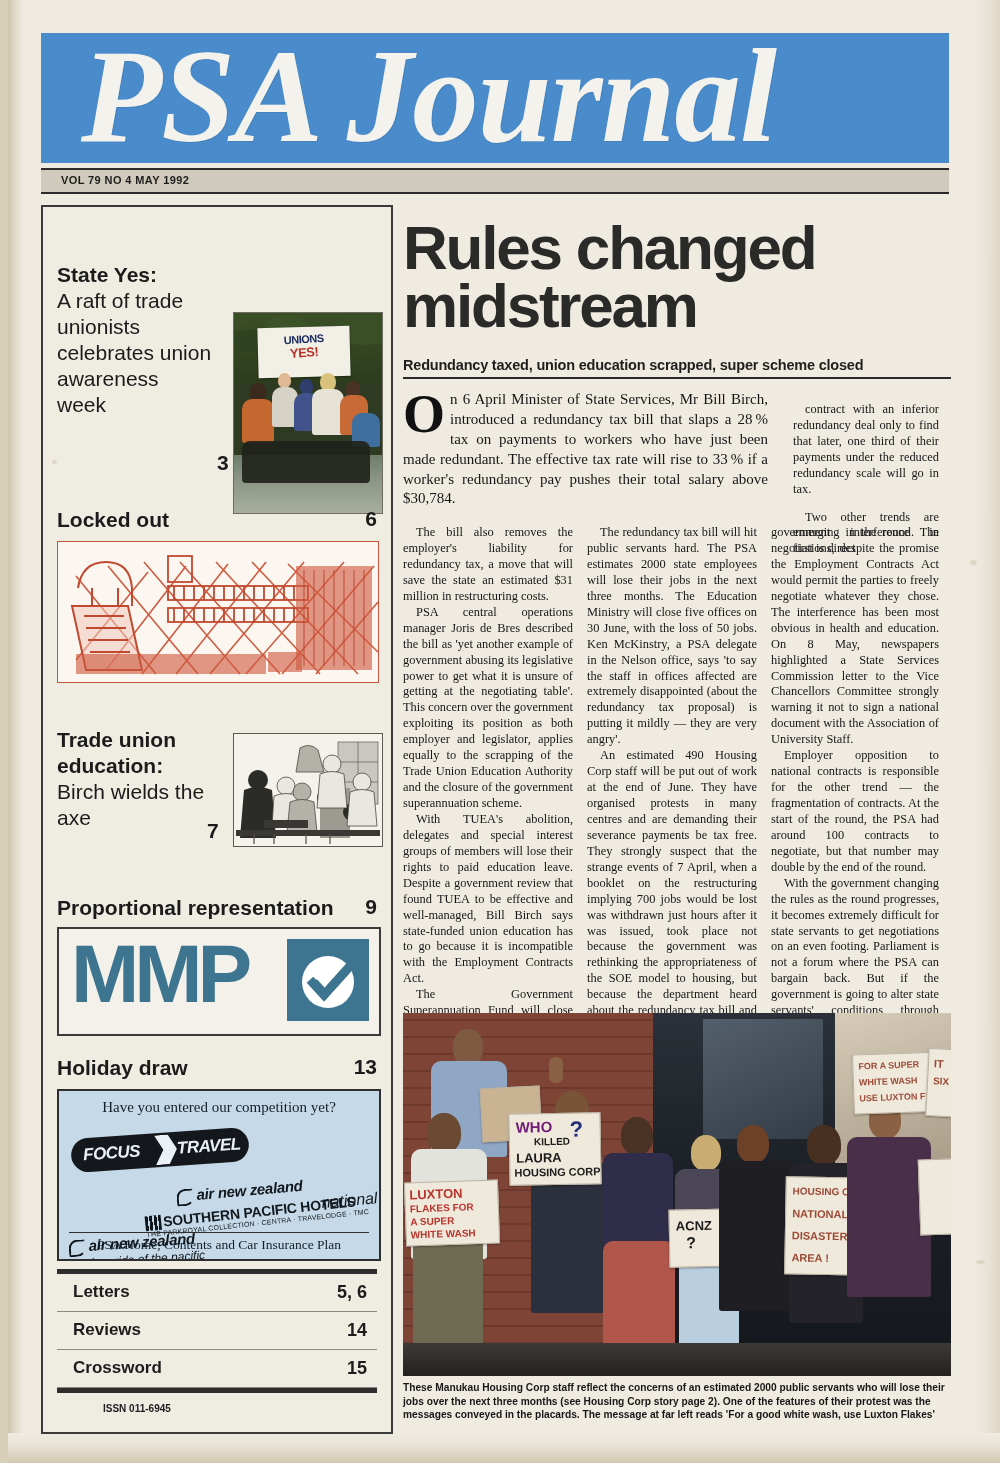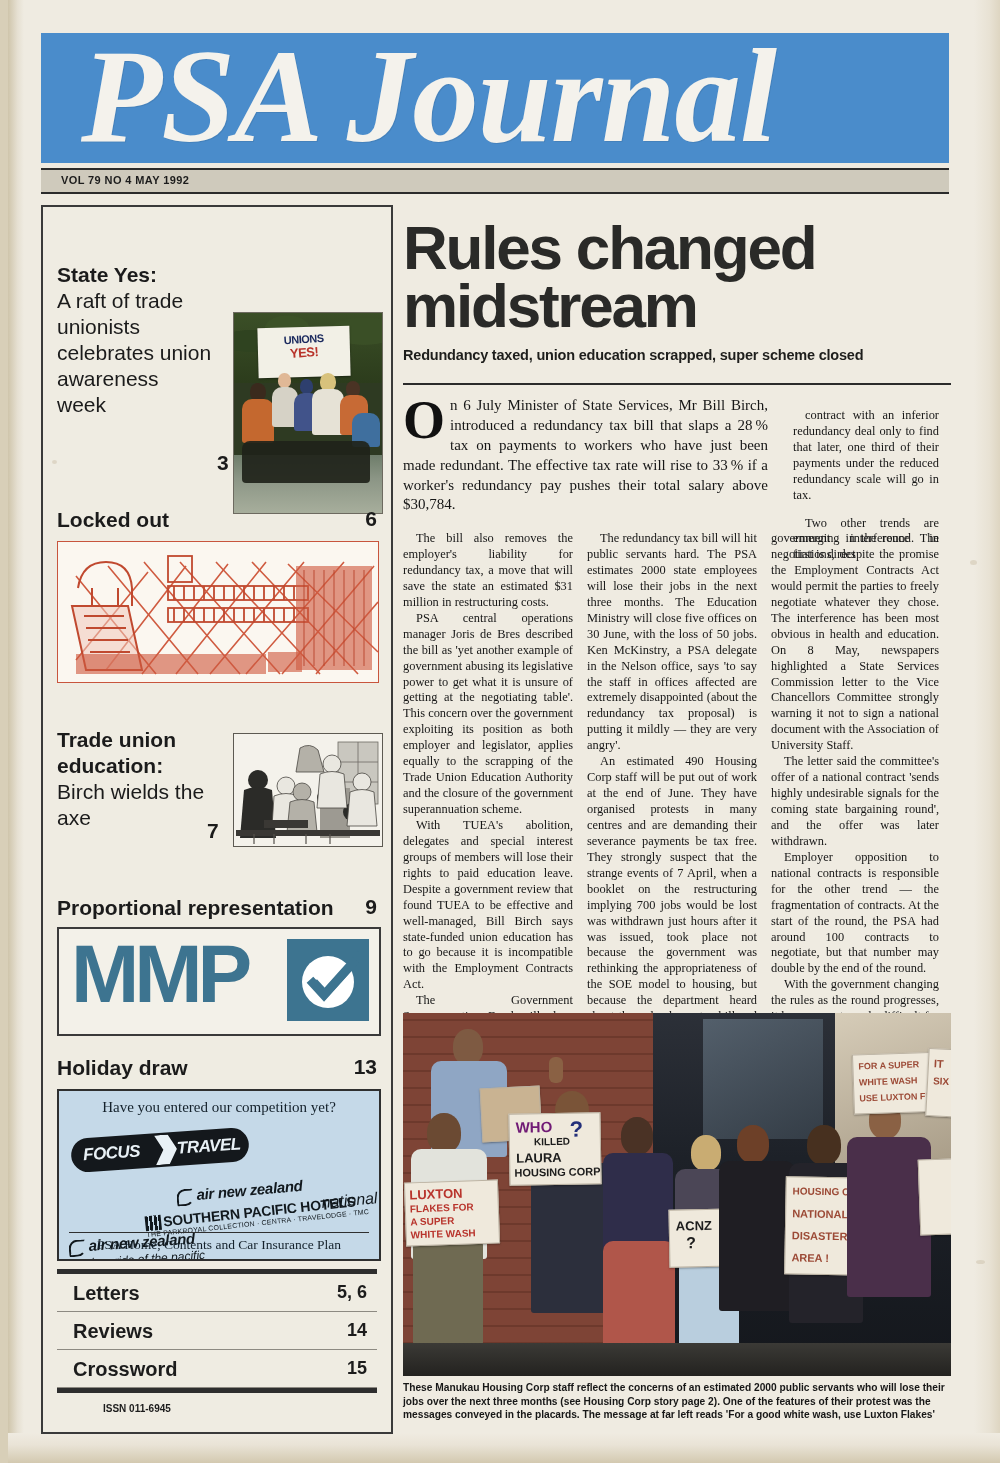--- a/index.html
+++ b/index.html
@@ -175,32 +175,32 @@
   }
   .ad-rule{position:absolute;left:10px;bottom:26px;width:300px;height:1px;background:#2f2f2f;}
 
   
   .toc{position:absolute;left:14px;top:1062px;width:320px;}
   .toc-rule-thick{height:5px;background:#2e2e2e;}
   .toc-row{
     position:relative;height:37px;border-bottom:1px solid #8d8a82;
   }
   .toc-row:last-of-type{border-bottom:none;}
-  .toc-label{position:absolute;left:16px;top:8px;font-size:20px;font-weight:bold;color:#1c1c1c;}
+  .toc-label{position:absolute;left:16px;top:8px;font-size:17px;font-weight:bold;color:#1c1c1c;}
   .toc-pg{position:absolute;right:10px;top:8px;font-size:18px;font-weight:bold;color:#1c1c1c;}
   .issn{position:absolute;left:2px;top:1196px;font-size:10px;font-weight:bold;color:#1c1c1c;padding-left:44px;}
 
   
   .main{position:absolute;left:395px;top:205px;width:548px;}
   .headline{
     font-size:62px;font-weight:900;line-height:.93;color:#2a2a28;
     letter-spacing:-2.2px;margin:0;padding:14px 0 0 0;
   }
   .deck{
-    margin-top:13px;padding-bottom:20px;
+    margin-top:23px;padding-bottom:4px;
     font-size:14.5px;font-weight:bold;color:#1e1e1c;letter-spacing:-.2px;
     border-bottom:2px solid #2b2b2b;
   }
   .lead{
     position:relative;margin-top:11px;width:365px;
     font-family:"Liberation Serif", serif;
     font-size:15px;line-height:1.32;color:#161616;text-align:justify;
   }
   .lead .dropcap{
     float:left;font-size:54px;line-height:.82;font-weight:bold;
@@ -460,42 +460,41 @@
     </div>
     <div class="issn" style="left:16px;">ISSN 011-6945</div>
   </div>
 
   <div class="main">
     <h1 class="headline">Rules changed midstream</h1>
     <div class="deck">Redundancy taxed, union education scrapped, super scheme closed</div>
 
     <div class="lead">
       <span class="dropcap">O</span>
-      <p>n 6 July Minister of State Services, Mr Bill Birch, introduced a redundancy tax bill that slaps a 28 % tax on payments to workers who have just been made redundant. The effective tax rate will rise to 33 % if a worker's redundancy pay pushes their total salary above $30,784.</p>
+      <p>n 6 April Minister of State Services, Mr Bill Birch, introduced a redundancy tax bill that slaps a 28 % tax on payments to workers who have just been made redundant. The effective tax rate will rise to 33 % if a worker's redundancy pay pushes their total salary above $30,784.</p>
       <div class="lead-right">
         <p>contract with an inferior redundancy deal only to find that later, one third of their payments under the reduced redundancy scale will go in tax.</p>
         <p>Two other trends are emerging in the round. The first is direct</p>
       </div>
     </div>
 
     <div class="cols">
       <div class="col">
         <p class="first">The bill also removes the employer's liability for redundancy tax, a move that will save the state an estimated $31 million in restructuring costs.</p>
         <p>PSA central operations manager Joris de Bres described the bill as 'yet another example of government abusing its legislative power to get what it is unsure of getting at the negotiating table'. This concern over the government exploiting its position as both employer and legislator, applies equally to the scrapping of the Trade Union Education Authority and the closure of the government superannuation scheme.</p>
         <p>With TUEA's abolition, delegates and special interest groups of members will lose their rights to paid education leave. Despite a government review that found TUEA to be effective and well-managed, Bill Birch says state-funded union education has to go because it is incompatible with the Employment Contracts Act.</p>
         <p>The Government Superannuation Fund will close on 30 June. Although a new scheme has been set up for employees in the public service, health, and education, employers are not obliged to contribute to it.</p>
       </div>
       <div class="col">
         <p class="first">The redundancy tax bill will hit public servants hard. The PSA estimates 2000 state employees will lose their jobs in the next three months. The Education Ministry will close five offices on 30 June, with the loss of 50 jobs. Ken McKinstry, a PSA delegate in the Nelson office, says 'to say the staff in offices affected are extremely disappointed (about the redundancy tax proposal) is putting it mildly — they are very angry'.</p>
         <p>An estimated 490 Housing Corp staff will be put out of work at the end of June. They have organised protests in many centres and are demanding their severance payments be tax free. They strongly suspect that the strange events of 7 April, when a booklet on the restructuring implying 700 jobs would be lost was withdrawn just hours after it was issued, took place not because the government was rethinking the appropriateness of the SOE model to housing, but because the department heard about the redundancy tax bill and hastily decided to revise its figures.</p>
         <p>However at least those workers now know the ground rules. The staff of Electricorp subsidiary DesignPower, after being locked out by their employer, signed a new</p>
       </div>
       <div class="col">
         <p class="first" style="text-indent:0;">government interference in negotiations, despite the promise the Employment Contracts Act would permit the parties to freely negotiate whatever they chose. The interference has been most obvious in health and education. On 8 May, newspapers highlighted a State Services Commission letter to the Vice Chancellors Committee strongly warning it not to sign a national document with the Association of University Staff.</p>
-        <p>The letter said the committee's offer of a national contract 'sends highly undesirable signals for the coming state bargaining round', and the offer was later withdrawn.</p>
         <p>Employer opposition to national contracts is responsible for the other trend — the fragmentation of contracts. At the start of the round, the PSA had around 100 contracts to negotiate, but that number may double by the end of the round.</p>
         <p>With the government changing the rules as the round progresses, it becomes extremely difficult for state servants to get negotiations on an even footing. Parliament is not a forum where the PSA can bargain back. But if the government is going to alter state servants' conditions through political means, a political response will be necessary to restore some balance.</p>
       </div>
     </div>
   </div>
 
   <div class="protest">
     <div class="brick"></div>
     <div class="door"></div>
     <div class="door-glass"></div>

